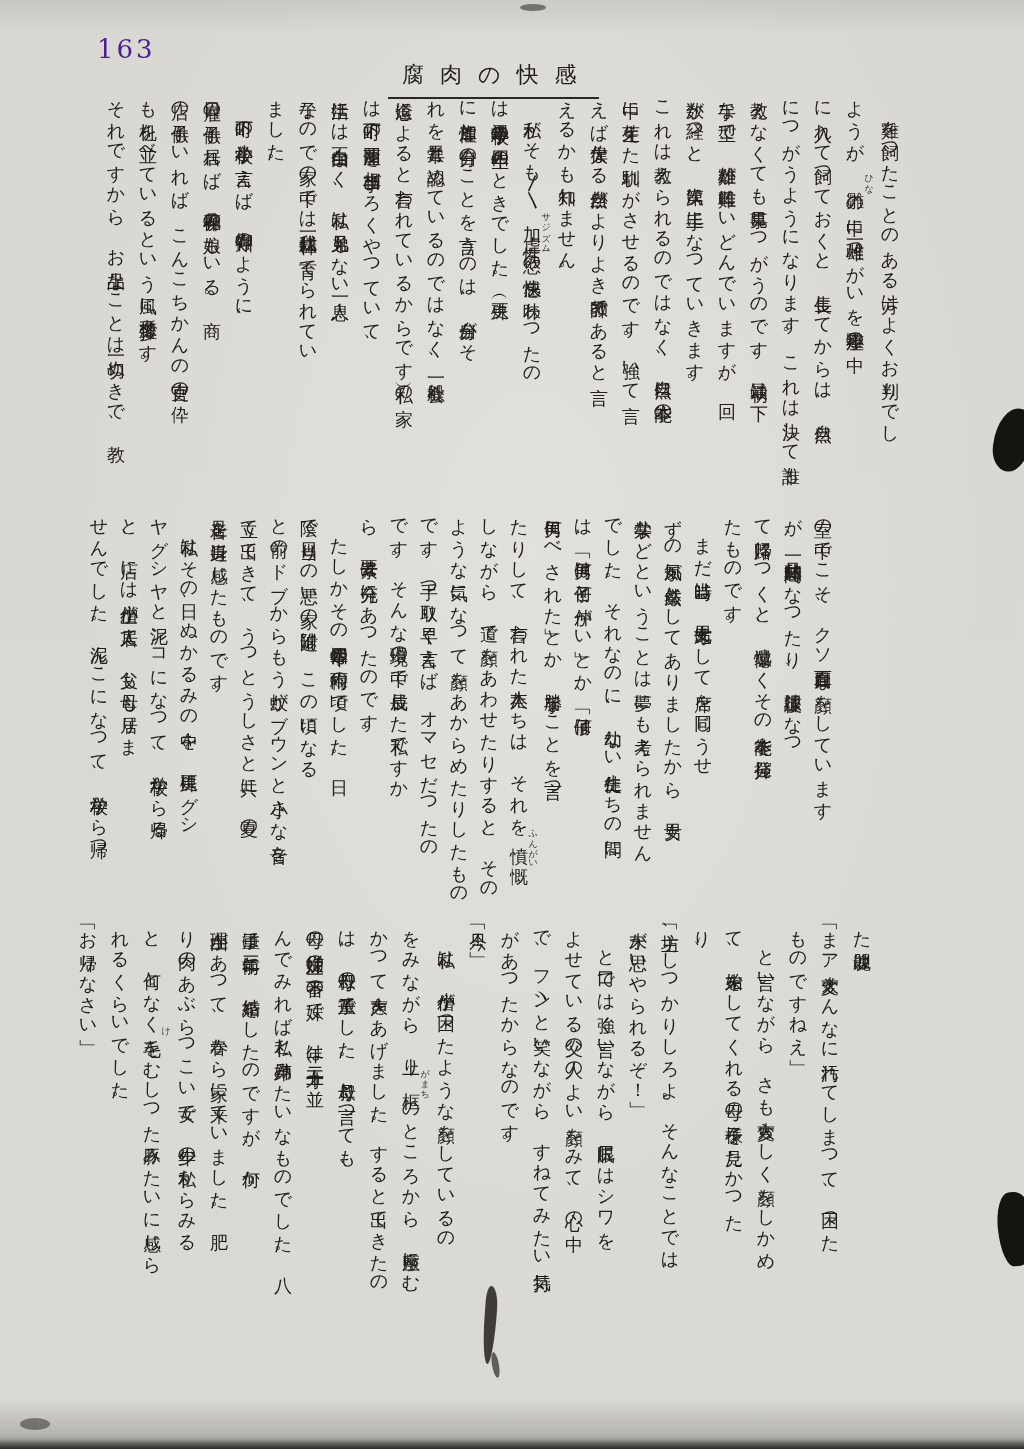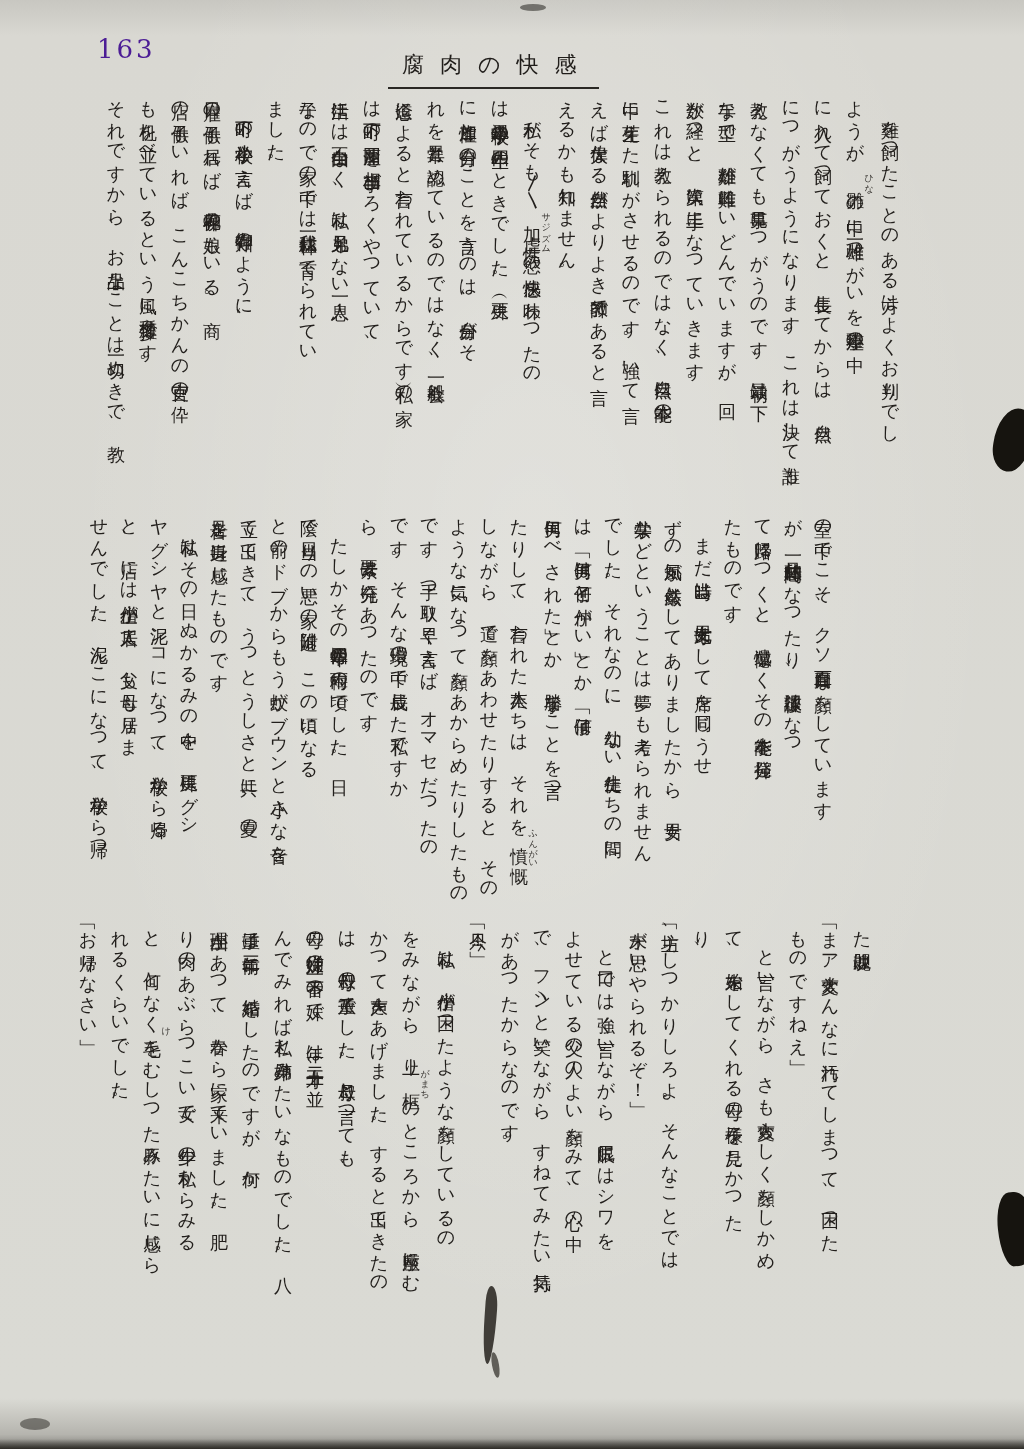--- a/index.html
+++ b/index.html
@@ -12,21 +12,21 @@
       #d9d8d2;
     font-family:"Liberation Serif","DejaVu Serif",serif;
     color:#201d1a;
   }
   .pagenum{
     position:absolute;left:97px;top:34px;
     font-size:26px;letter-spacing:3px;color:#4c1d95;
     font-family:"DejaVu Serif","Liberation Serif",serif;
   }
   .header-title{
-    position:absolute;left:388px;top:50px;
+    position:absolute;left:388px;top:60px;
     font-size:22px;letter-spacing:16px;
     padding:0 6px 7px 14px;
     border-bottom:2px solid #2a2824;
     white-space:nowrap;
   }
   .block{
     position:absolute;
     writing-mode:vertical-rl;
     -webkit-writing-mode:vertical-rl;
     text-orientation:upright;

